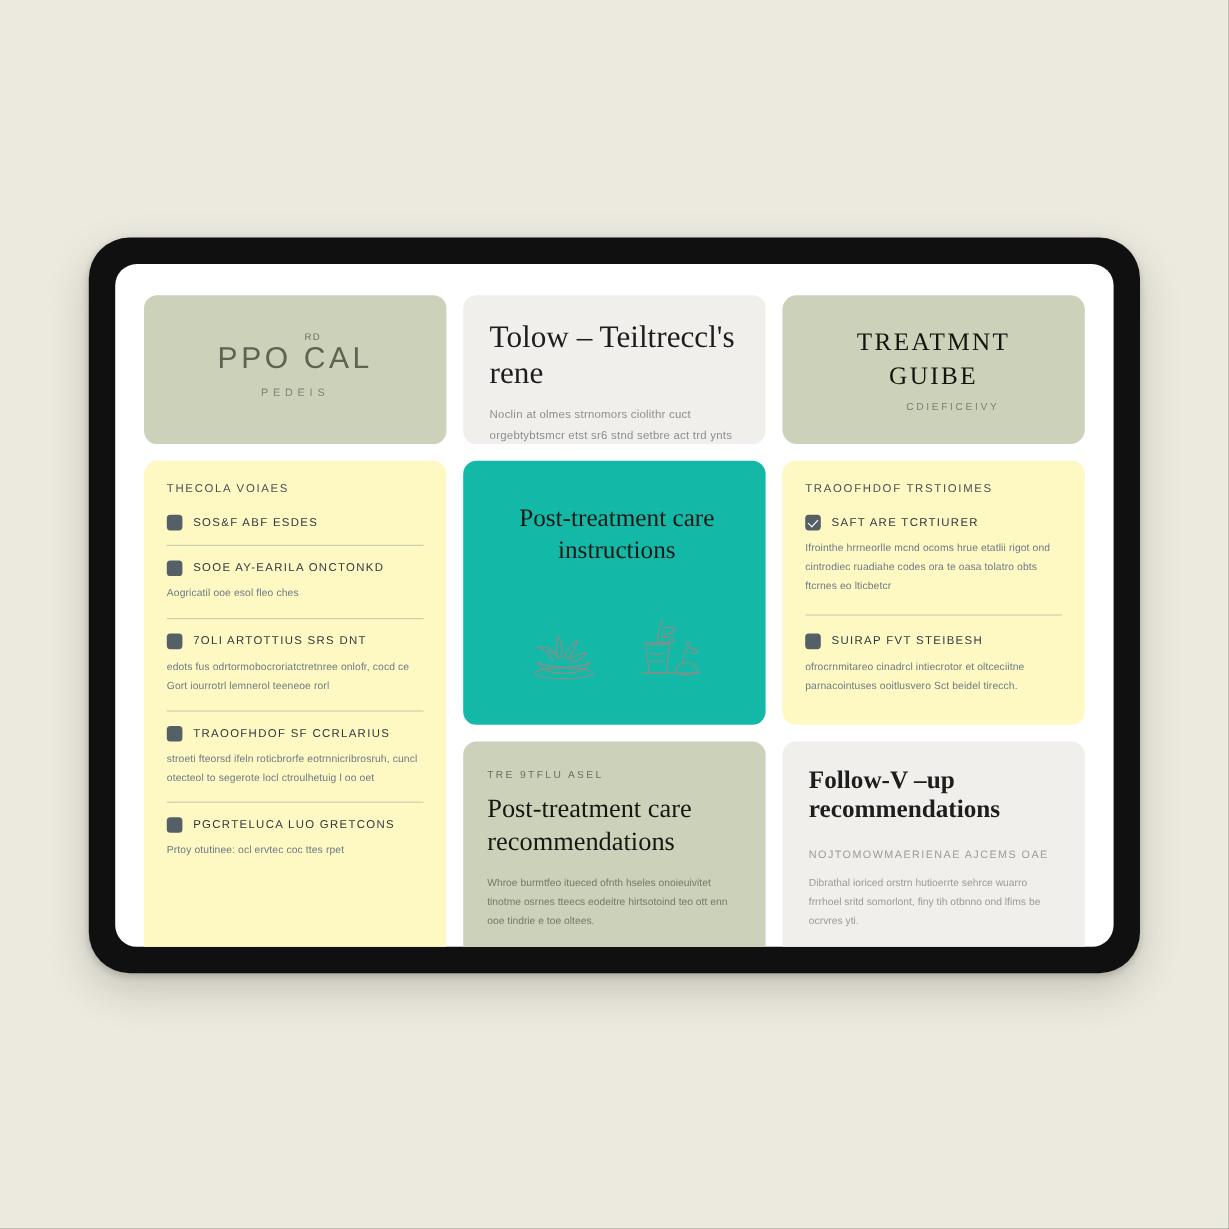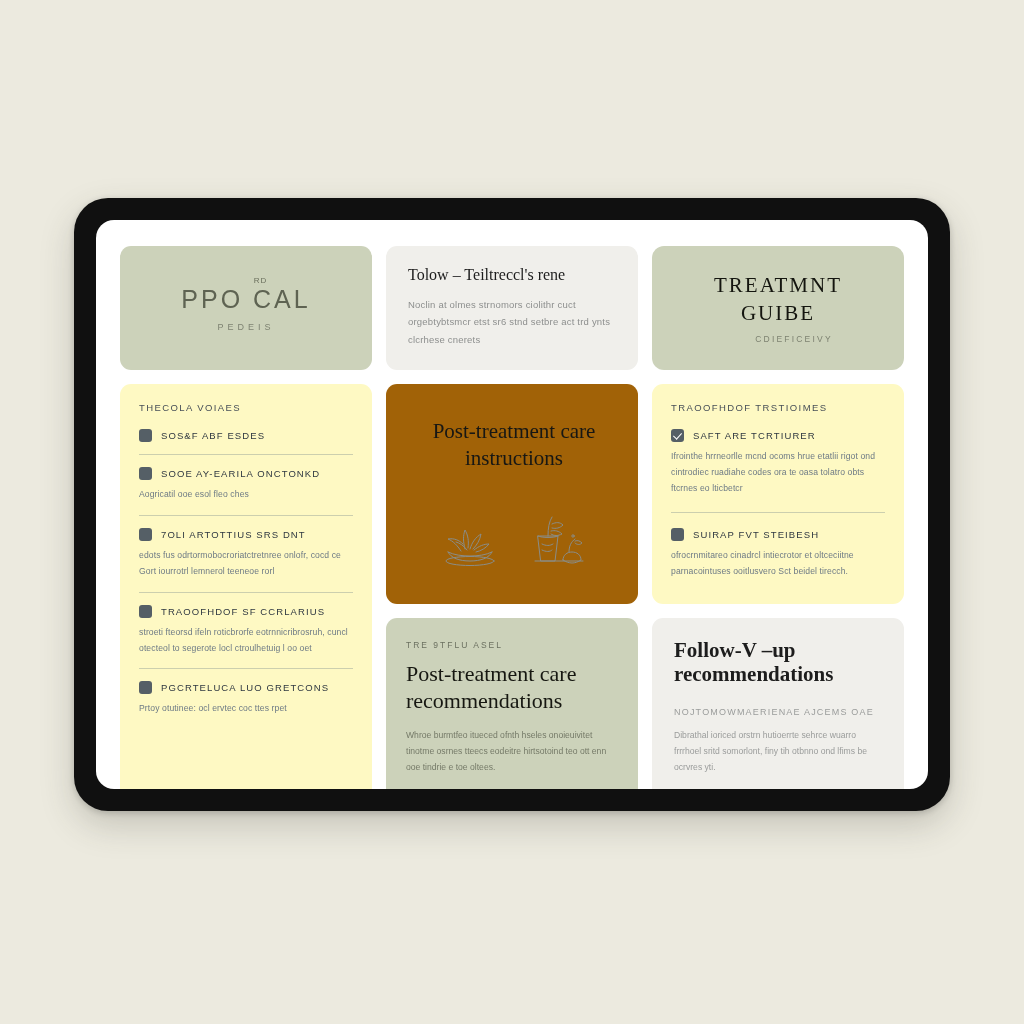--- a/index.html
+++ b/index.html
@@ -46,21 +46,21 @@
     gap: 14px 14px;
   }
 
   .card {
     border-radius: 11px;
     overflow: hidden;
     position: relative;
   }
   .card.sage   { background: #ccd2ba; }
   .card.white  { background: #f0efeb; }
-  .card.paper  { background: #a16207; padding-left: 22px; }
+  .card.paper  { background: #14b8a6; padding-left: 22px; }
   .card.blue   { background: #fef9c3; }
 
   
   .brand-card {
     display: flex; flex-direction: column;
     align-items: center; justify-content: center;
   }
   .brand-word {
     font-family: "Liberation Sans", sans-serif;
     font-size: 25px;
@@ -83,21 +83,21 @@
     color: #7e8372;
   }
 
   
   .pad { padding: 20px 22px; }
   .serif-head {
     font-family: "Liberation Serif", serif;
     color: #1d1d1d;
     line-height: 1.16;
   }
-  .h-xl { font-size: 16px; }
+  .h-xl { font-size: 26px; }
   .h-lg { font-size: 21px; font-weight: bold; }
   .body-sm {
     font-size: 9.5px;
     line-height: 1.85;
     color: #8d8f8e;
     margin-top: 11px;
     letter-spacing: .2px;
   }
 
   

